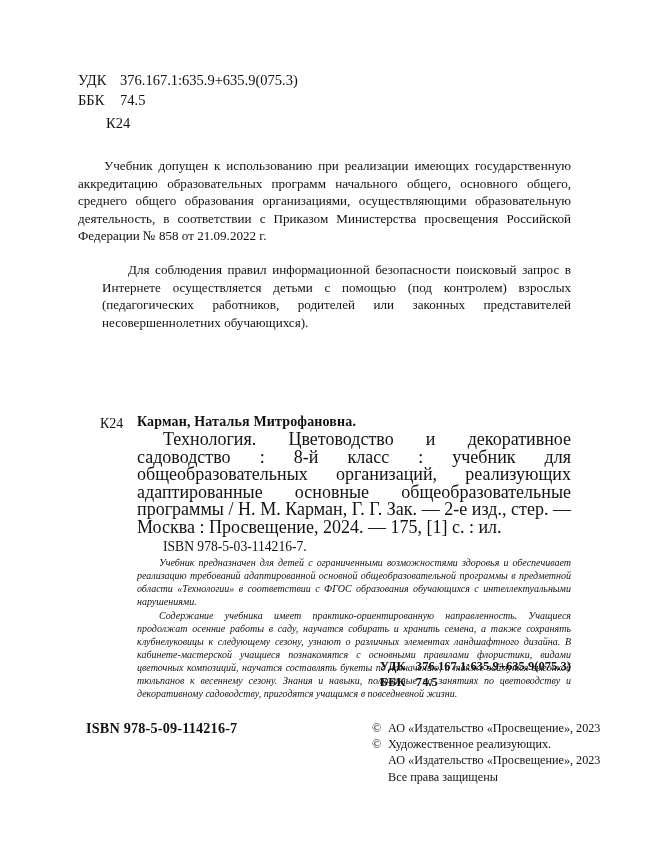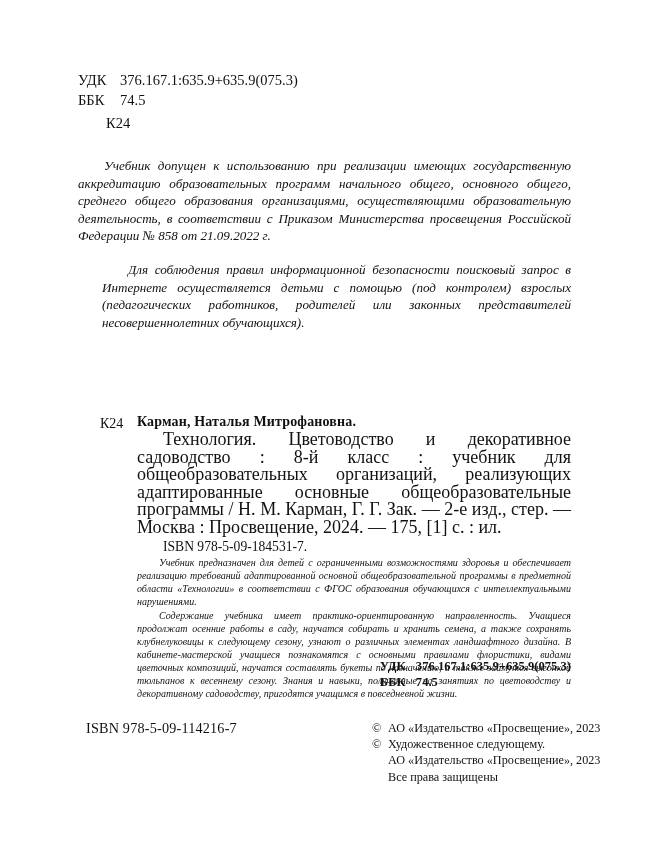--- a/index.html
+++ b/index.html
@@ -46,21 +46,20 @@
     margin-left: 28px;
     margin-top: 3px;
   }
 
   
   .approval-block {
     position: absolute;
     left: 78px;
     top: 157px;
     width: 493px;
-    font-style: italic;
   }
   .approval-para {
     margin: 0;
     font-size: 13.1px;
     line-height: 17.6px;
     text-align: justify;
     text-indent: 26px;
     text-justify: inter-word;
     hyphens: manual;
   }
@@ -144,21 +143,21 @@
     position: absolute;
     left: 0;
     top: 719px;
     width: 650px;
     height: 80px;
   }
   .isbn-main {
     position: absolute;
     left: 86px;
     top: 0;
-    font-weight: normal;
+    font-weight: bold;
     font-size: 14.2px;
     line-height: 19px;
     letter-spacing: 0.2px;
     white-space: nowrap;
   }
   .copyright-block {
     position: absolute;
     left: 372px;
     top: 1px;
     font-size: 12.2px;
@@ -197,21 +196,21 @@
   <div class="approval-block">
     <p class="approval-para">Учебник допущен к использованию при реализации имеющих государственную аккредитацию образовательных программ начального общего, основного общего, среднего общего образования организациями, осуществляющими образовательную деятельность, в соответствии с Приказом Министерства просвещения Российской Федерации № 858 от 21.09.2022 г.</p>
     <p class="approval-para">Для соблюдения правил информационной безопасности поисковый запрос в Интернете осуществляется детьми с помощью (под контролем) взрослых (педагогических работников, родителей или законных представителей несовершеннолетних обучающихся).</p>
   </div>
 
   <div class="biblio">
     <div class="biblio-shelf">К24</div>
     <div class="biblio-body">
       <div class="author-line">Карман,  Наталья  Митрофановна.</div>
       <p class="title-para">Технология. Цветоводство и декоративное садоводство : 8-й класс : учебник для общеобразовательных организаций, реализующих адаптированные основные общеобразовательные программы / Н. М. Карман, Г. Г. Зак. — 2-е изд., стер. — Москва : Просвещение, 2024. — 175, [1] с. : ил.</p>
-      <p class="isbn-inline">ISBN  978-5-09-184531-7.</p>
+      <p class="isbn-inline">ISBN  978-5-03-114216-7.</p>
       <p class="annot-para">Учебник предназначен для детей с ограниченными возможностями здоровья и обеспечивает реализацию требований адаптированной основной общеобразовательной программы в предметной области «Технологии» в соответствии с ФГОС образования обучающихся с интеллектуальными нарушениями.</p>
       <p class="annot-para">Содержание учебника имеет практико-ориентированную направленность. Учащиеся продолжат осенние работы в саду, научатся собирать и хранить семена, а также сохранять клубнелуковицы к следующему сезону, узнают о различных элементах ландшафтного дизайна. В кабинете-мастерской учащиеся познакомятся с основными правилами флористики, видами цветочных композиций, научатся составлять букеты по назначению, а также займутся выгонкой тюльпанов к весеннему сезону. Знания и навыки, полученные на занятиях по цветоводству и декоративному садоводству, пригодятся учащимся в повседневной жизни.</p>
     </div>
   </div>
 
   <div class="codes-bottom">
     <span class="code-row">
       <span class="lbl">УДК</span><span>376.167.1:635.9+635.9(075.3)</span>
     </span>
     <span class="code-row">
@@ -219,21 +218,21 @@
     </span>
   </div>
 
   <div class="footer">
     <div class="isbn-main">ISBN 978-5-09-114216-7</div>
     <div class="copyright-block">
       <span class="copy-line">
         <span class="mark">©</span><span>АО «Издательство «Просвещение», 2023</span>
       </span>
       <span class="copy-line">
-        <span class="mark">©</span><span>Художественное следующему.</span>
+        <span class="mark">©</span><span>Художественное реализующих.</span>
       </span>
       <span class="copy-line indented">
         <span>АО «Издательство «Просвещение», 2023</span>
       </span>
       <span class="copy-line indented">
         <span>Все права защищены</span>
       </span>
     </div>
   </div>
 

